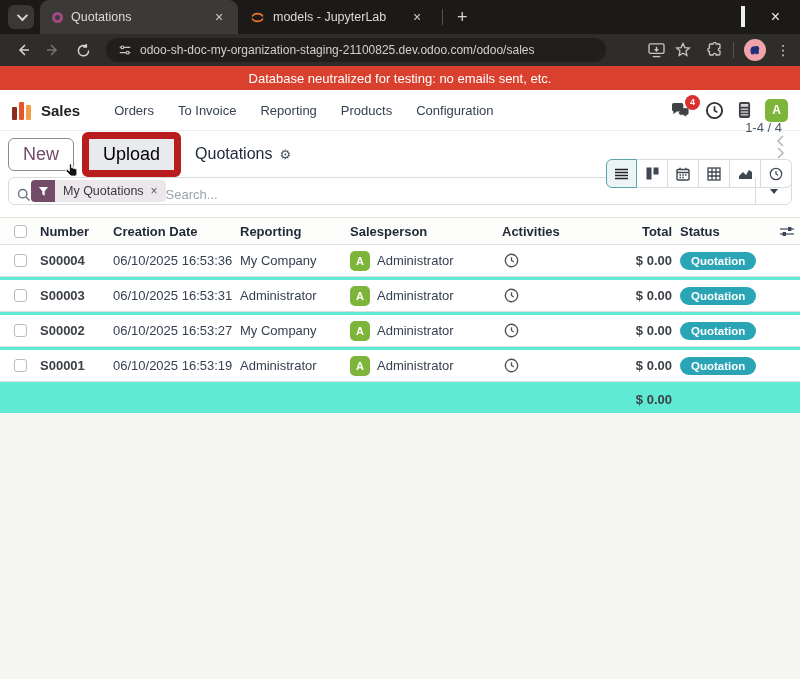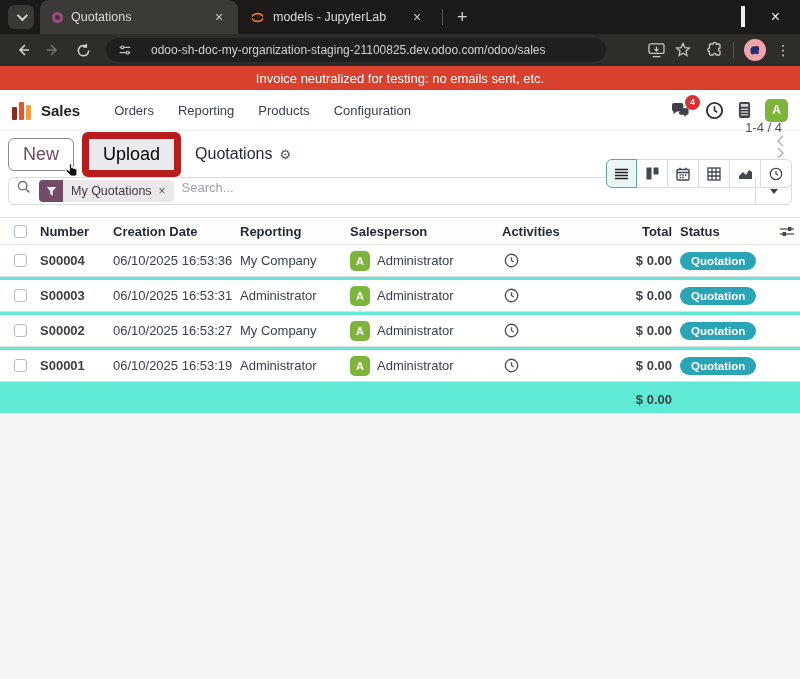--- a/index.html
+++ b/index.html
@@ -18,21 +18,21 @@
   .tab-sep { width:1px; height:16px; background:#57544f; margin:0 6px; }
   .newtab-btn { color:#d6d4d1; font-size:18px; padding:0 8px; }
   .win-controls { margin-left:auto; display:flex; align-items:center; gap:26px; padding-right:12px; color:#efefef; }
   .win-min { width:12px; height:2px; background:#efefef; }
   .win-max { width:11px; height:11px; border:2px solid #efefef; }
   .win-close { font-size:16px; line-height:1; }
 
   .toolbar { height:32px; background:#2f2d2a; display:flex; align-items:center; padding:0 10px; gap:4px; }
   .nav-btn { width:26px; height:26px; display:flex; align-items:center; justify-content:center; color:#d6d4d1; font-size:15px; }
   .nav-btn.disabled { color:#76736e; }
-  .url-pill { height:24px; background:#211f1d; border-radius:13px; display:flex; align-items:center; gap:19px; padding:0 12px; margin-left:6px; width:500px; }
+  .url-pill { height:24px; background:#211f1d; border-radius:13px; display:flex; align-items:center; gap:8px; padding:0 12px; margin-left:6px; width:500px; }
   .url-text { color:#d2d0cd; font-size:12px; white-space:nowrap; overflow:hidden; }
   .toolbar-right { margin-left:auto; display:flex; align-items:center; gap:10px; }
   .tb-sep { width:1px; height:16px; background:#57544f; }
   .profile-avatar { width:22px; height:22px; border-radius:50%; background:#f0a3ab; display:flex; align-items:center; justify-content:center; overflow:hidden; }
   .kebab { color:#d6d4d1; font-size:14px; letter-spacing:0; line-height:5px; width:14px; text-align:center; }
 
   
   .banner { height:24px; background:#d9412e; color:#fff; font-size:13px; display:flex; align-items:center; justify-content:center; }
 
   
@@ -60,21 +60,21 @@
   .pager-btn { color:#b3b8bd; padding:0 7px; font-size:14px; }
   .view-switcher { display:flex; margin-left:10px; }
   .vs-btn { width:31px; height:29px; border:1px solid #d8dcdf; border-left-width:0; background:#fff; display:flex; align-items:center; justify-content:center; color:#3f4750; }
   .vs-btn:first-child { border-left-width:1px; border-radius:6px 0 0 6px; }
   .vs-btn:last-child { border-radius:0 6px 6px 0; }
   .vs-btn.active { background:#ecf5f5; border:1px solid #5ba5a9; }
 
   
   .search-row { margin-top:8px; padding:0; }
   .search-box { height:28px; border:1px solid #d9dbde; border-radius:6px; background:#fff; display:flex; align-items:center; }
-  .search-main { flex:1; display:flex; align-items:flex-start; gap:8px; padding:0 8px; }
+  .search-main { flex:1; display:flex; align-items:flex-end; padding:0 8px; }
   .facet { display:flex; align-items:stretch; height:22px; border-radius:4px; overflow:hidden; }
   .facet-icon { width:24px; background:#714b67; display:flex; align-items:center; justify-content:center; }
   .facet-body { background:#ece7ea; display:flex; align-items:center; gap:7px; padding:0 8px; }
   .facet-label { font-size:12.5px; color:#3f3640; }
   .facet-x { font-size:12px; color:#5c5c5c; }
   .search-placeholder { font-size:13px; color:#9ca3af; }
   .search-caret { width:36px; align-self:stretch; border-left:1px solid #d9dbde; display:flex; align-items:center; justify-content:center; }
   .caret-down { width:0; height:0; border-left:4px solid transparent; border-right:4px solid transparent; border-top:5px solid #374151; }
 
   
@@ -175,31 +175,32 @@
     <span class="profile-avatar">
       <svg width="14" height="14" viewBox="0 0 16 16">
           <path d="M3 10 C2 6 5 3 8 4 C12 2 14 6 12 9 C14 12 10 14 8 12 C5 14 3 13 3 10 Z" fill="#22307a"></path>
         </svg>
     </span>
     <span class="kebab">⋮</span>
   </div>
 </div>
 
 <div class="banner">
-  <span>Invoice neutralized for testing: no emails sent, etc.</span>
+  <span>Database neutralized for testing: no emails sent, etc.</span>
 </div>
 
 <div class="o-navbar">
   <span class="app-icon">
     <i style="width:5px;height:13px;background:#8c2a1c;"></i>
     <i style="width:5px;height:18px;background:#e8552c;"></i>
     <i style="width:5px;height:15px;background:#f49f46;"></i>
   </span>
   <span class="app-name">Sales</span>
   <span class="menu-item">Orders</span>
+  <span class="menu-item">To Invoice</span>
   <span class="menu-item">Reporting</span>
   <span class="menu-item">Products</span>
   <span class="menu-item">Configuration</span>
   <div class="nav-right">
     <span class="icon-btn">
       <svg width="21" height="17" viewBox="0 0 22 18">
         <path d="M2 3 a2 2 0 0 1 2-2 h8 a2 2 0 0 1 2 2 v5 a2 2 0 0 1 -2 2 H7 L3.5 13 V10 H4 a2 2 0 0 1 -2 -2 Z" fill="#3f4146"></path>
         <path d="M15 6 h3 a2 2 0 0 1 2 2 v4 a2 2 0 0 1 -2 2 h-.5 v2.5 L14 14 h-3 a2 2 0 0 1 -2 -2 v-.5" fill="#3f4146" stroke="#fff" stroke-width="1"></path>
       </svg>
       <span class="count-badge">4</span>

